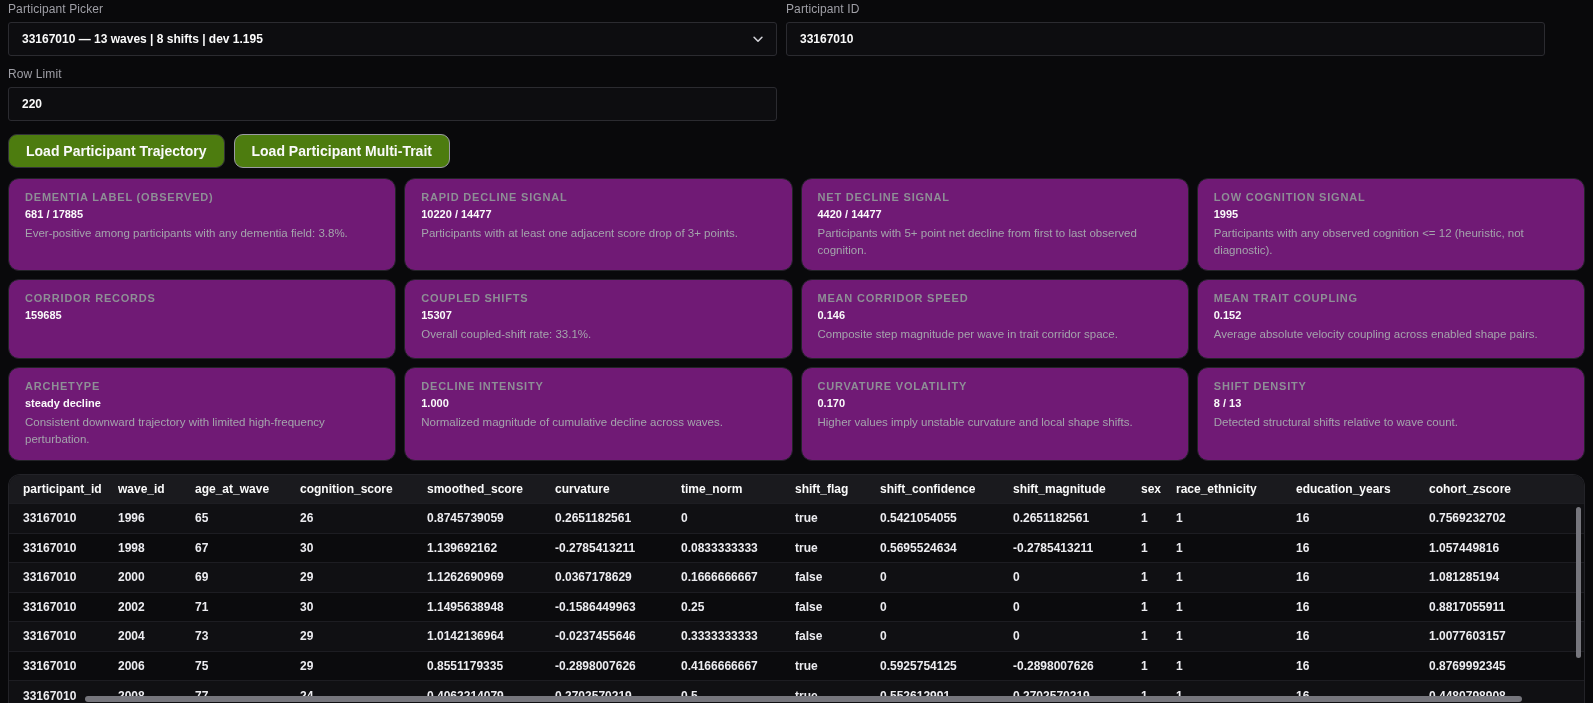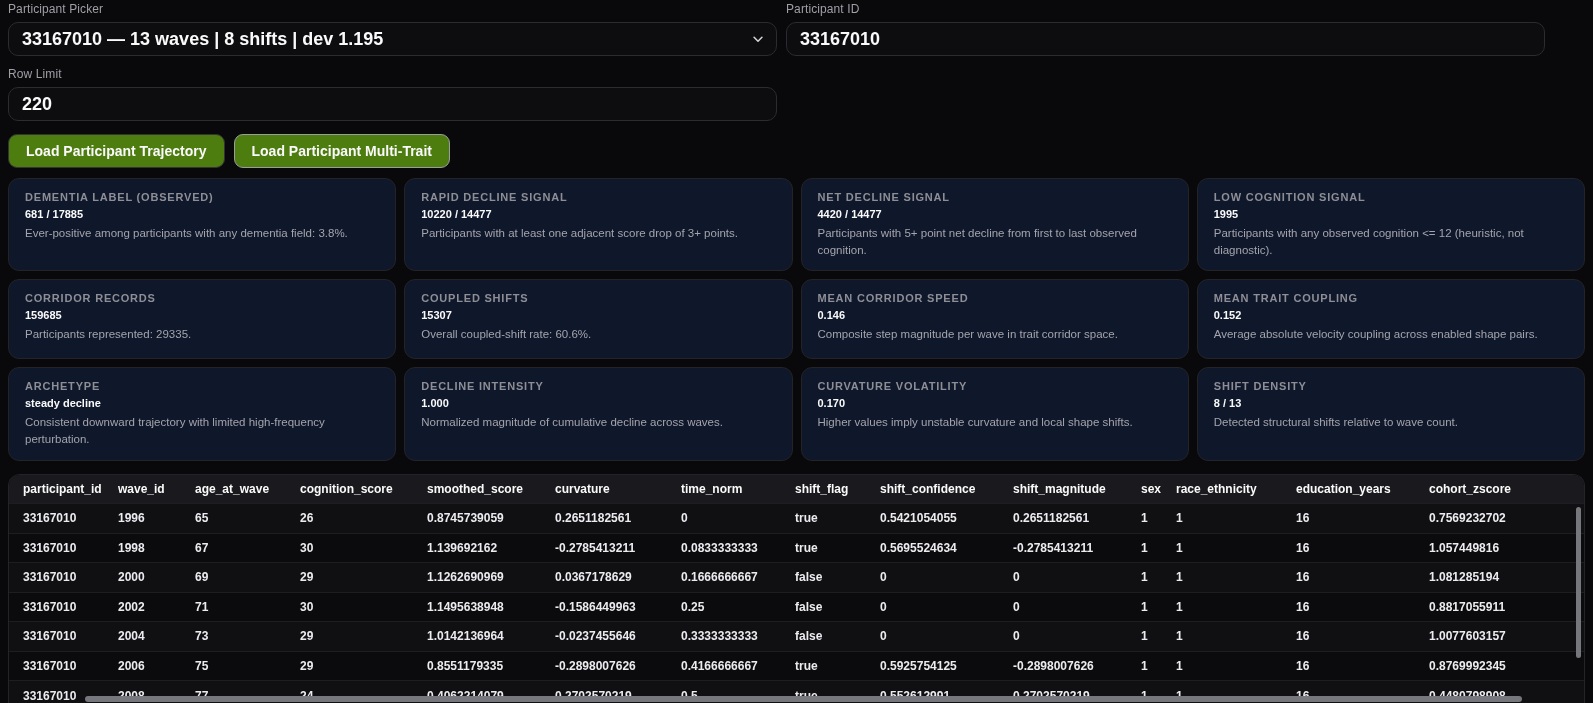--- a/index.html
+++ b/index.html
@@ -24,23 +24,23 @@
     color: #9f9fa6;
     font-weight: 500;
     margin-bottom: 6px;
     letter-spacing: .1px;
   }
   .control {
     width: 100%;
     height: 34px;
     background: #0d0d10;
     border: 1px solid #2b2b30;
-    border-radius: 10px;
+    border-radius: 3px;
     color: #fafafa;
-    font-size: 18px;
+    font-size: 12px;
     font-weight: 600;
     font-family: "Liberation Sans", sans-serif;
     padding: 0 13px;
     outline: none;
   }
   .select-wrap { position: relative; }
   .select-wrap select {
     appearance: none;
     -webkit-appearance: none;
   }
@@ -69,21 +69,21 @@
   .btn.focused { border-color: #9b9ba3; }
 
   
   .stats-grid {
     margin-top: 10px;
     display: grid;
     grid-template-columns: repeat(4, 1fr);
     gap: 8px;
   }
   .stat-card {
-    background: #0f172a;
+    background: #701a75;
     border: 1px solid #232328;
     border-radius: 11px;
     padding: 12px 16px 12px 16px;
     min-height: 80px;
   }
   .stat-label {
     font-size: 11px;
     color: #8e8e96;
     font-weight: 600;
     letter-spacing: .8px;
@@ -211,26 +211,25 @@
       <div class="stat-desc">Participants with 5+ point net decline from first to last observed cognition.</div>
     </div>
     <div class="stat-card">
       <div class="stat-label">LOW COGNITION SIGNAL</div>
       <div class="stat-value">1995</div>
       <div class="stat-desc">Participants with any observed cognition &lt;= 12 (heuristic, not diagnostic).</div>
     </div>
     <div class="stat-card">
       <div class="stat-label">CORRIDOR RECORDS</div>
       <div class="stat-value">159685</div>
-      <div class="stat-desc">Participants represented: 29335.</div>
     </div>
     <div class="stat-card">
       <div class="stat-label">COUPLED SHIFTS</div>
       <div class="stat-value">15307</div>
-      <div class="stat-desc">Overall coupled-shift rate: 60.6%.</div>
+      <div class="stat-desc">Overall coupled-shift rate: 33.1%.</div>
     </div>
     <div class="stat-card">
       <div class="stat-label">MEAN CORRIDOR SPEED</div>
       <div class="stat-value">0.146</div>
       <div class="stat-desc">Composite step magnitude per wave in trait corridor space.</div>
     </div>
     <div class="stat-card">
       <div class="stat-label">MEAN TRAIT COUPLING</div>
       <div class="stat-value">0.152</div>
       <div class="stat-desc">Average absolute velocity coupling across enabled shape pairs.</div>

